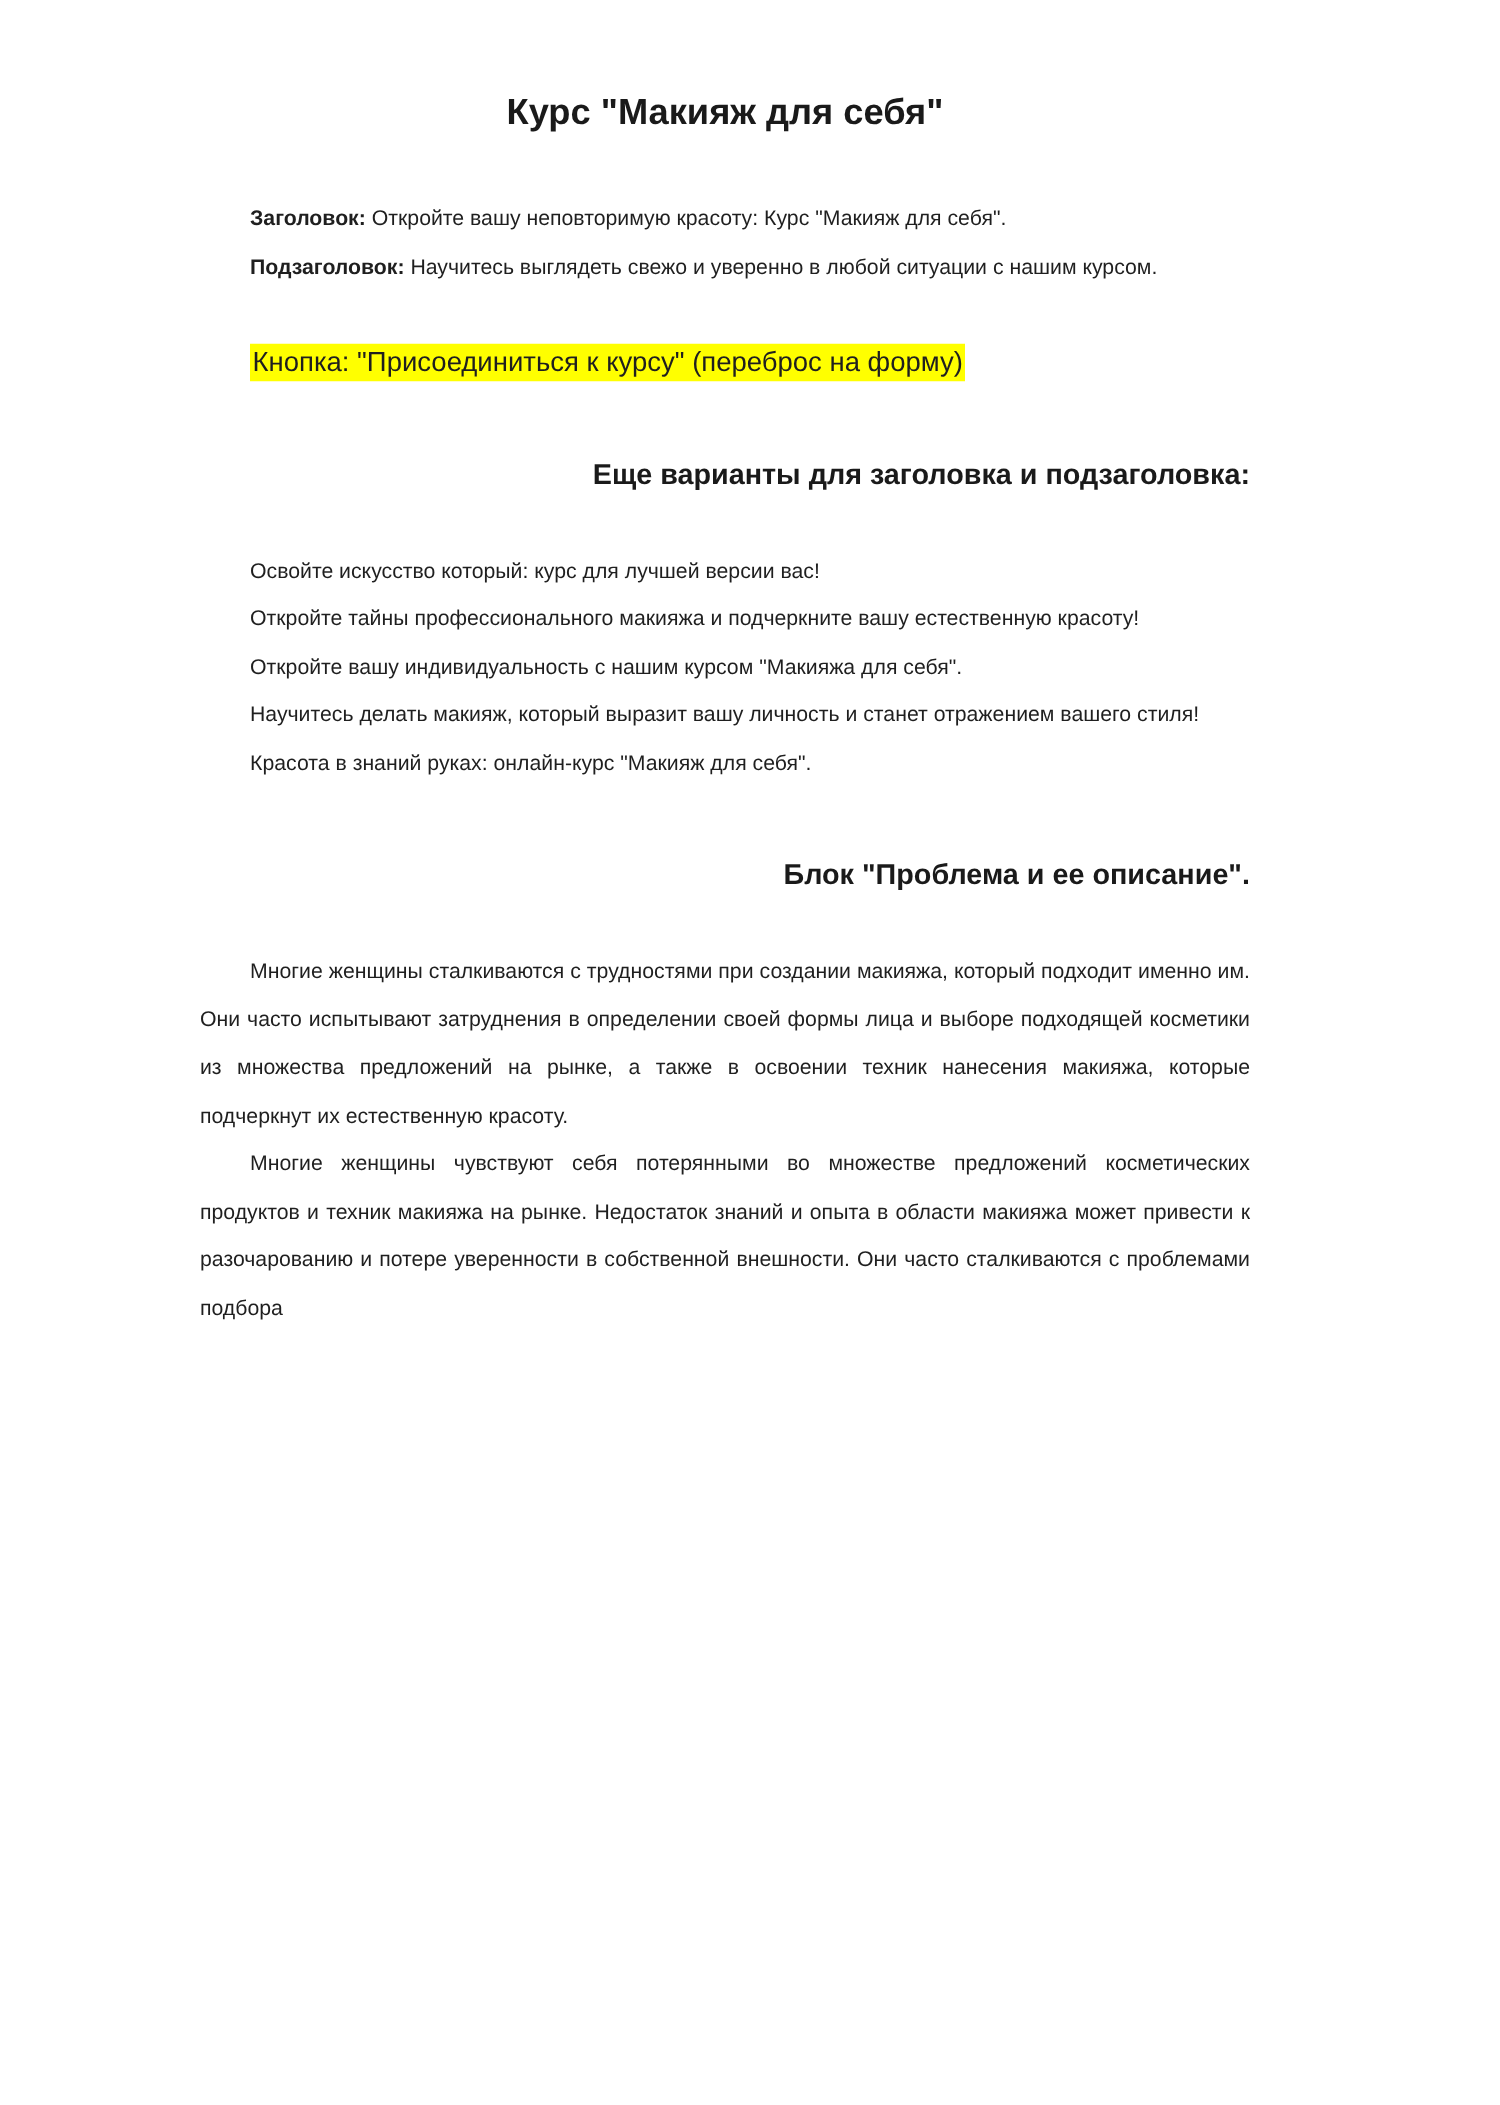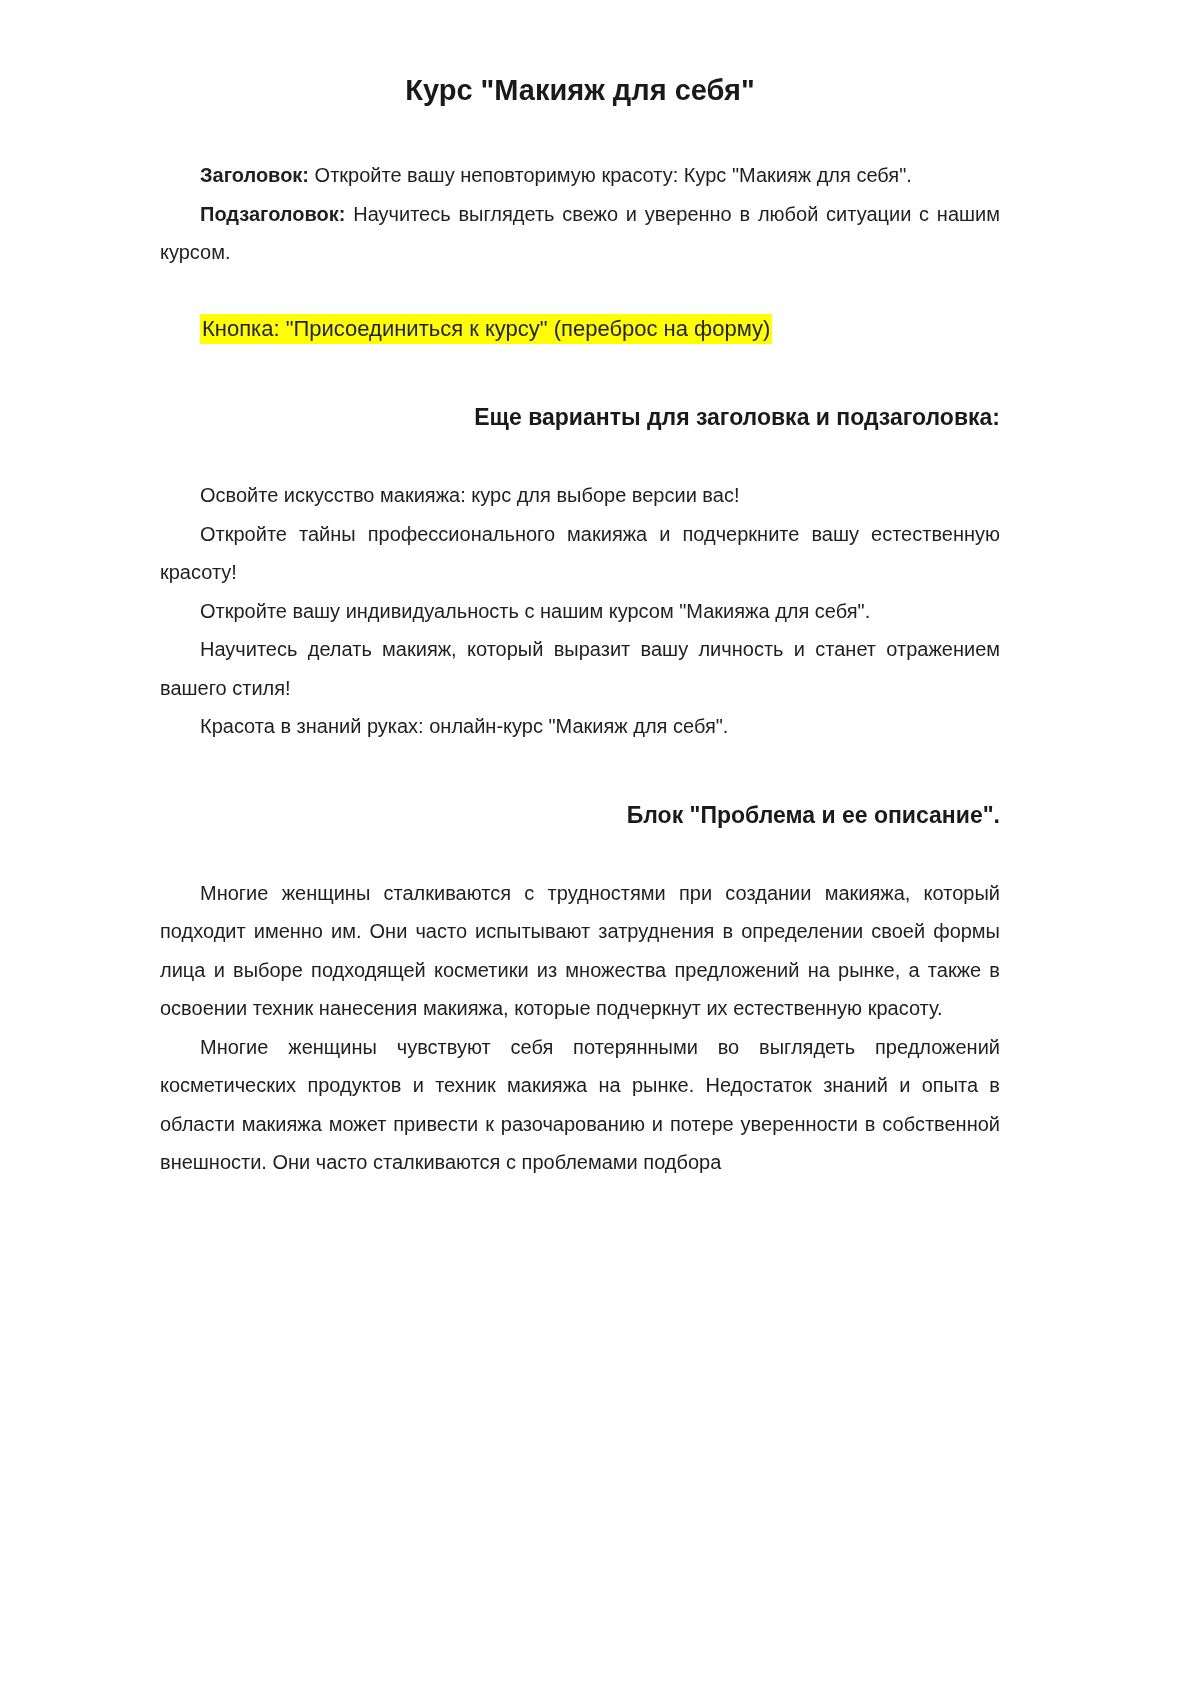--- a/index.html
+++ b/index.html
@@ -22,21 +22,21 @@
   }
   .doc-title {
     font-size: 29px;
     line-height: 40px;
     font-weight: 700;
     text-align: center;
     margin: 0 0 46px 0;
     color: #1a1a1a;
   }
   p.body {
-    font-size: 20px;
+    font-size: 17px;
     line-height: 38.5px;
     text-align: justify;
     text-indent: 40px;
     margin: 0;
   }
   p.body .lead {
     font-weight: 700;
   }
   .section-heading {
     font-size: 23px;
@@ -72,32 +72,32 @@
 
   <p class="body"><span class="lead">Заголовок:</span> <span>Откройте вашу неповторимую красоту: Курс "Макияж для себя".</span></p>
 
   <p class="body"><span class="lead">Подзаголовок:</span> <span>Научитесь выглядеть свежо и уверенно в любой ситуации с нашим курсом.</span></p>
 
   <p class="highlight-line"><span class="hl" style="background: rgb(255, 255, 0);">Кнопка: "Присоединиться к курсу" (переброс на форму)</span></p>
 
   <h2 class="section-heading">Еще варианты для заголовка и подзаголовка:</h2>
 
   <div class="group">
-    <p class="body">Освойте искусство макияжа: курс для выборе версии вас!</p>
+    <p class="body">Освойте искусство который: курс для лучшей версии вас!</p>
     <p class="body">Откройте тайны профессионального макияжа и подчеркните вашу естественную красоту!</p>
   </div>
 
   <div class="group-lg">
     <p class="body">Откройте вашу индивидуальность с нашим курсом "Макияжа для себя".</p>
     <p class="body">Научитесь делать макияж, который выразит вашу личность и станет отражением вашего стиля!</p>
   </div>
 
   <div class="group-lg">
     <p class="body">Красота в знаний руках: онлайн-курс "Макияж для себя".</p>
   </div>
 
   <h2 class="section-heading">Блок "Проблема и ее описание".</h2>
 
   <p class="body">Многие женщины сталкиваются с трудностями при создании макияжа, который подходит именно им. Они часто испытывают затруднения в определении своей формы лица и выборе подходящей косметики из множества предложений на рынке, а также в освоении техник нанесения макияжа, которые подчеркнут их естественную красоту.</p>
 
-  <p class="body group">Многие женщины чувствуют себя потерянными во выглядеть предложений косметических продуктов и техник макияжа на рынке. Недостаток знаний и опыта в области макияжа может привести к разочарованию и потере уверенности в собственной внешности. Они часто сталкиваются с проблемами подбора</p>
+  <p class="body group">Многие женщины чувствуют себя потерянными во множестве предложений косметических продуктов и техник макияжа на рынке. Недостаток знаний и опыта в области макияжа может привести к разочарованию и потере уверенности в собственной внешности. Они часто сталкиваются с проблемами подбора</p>
 
 </div>
 
 </body></html>

